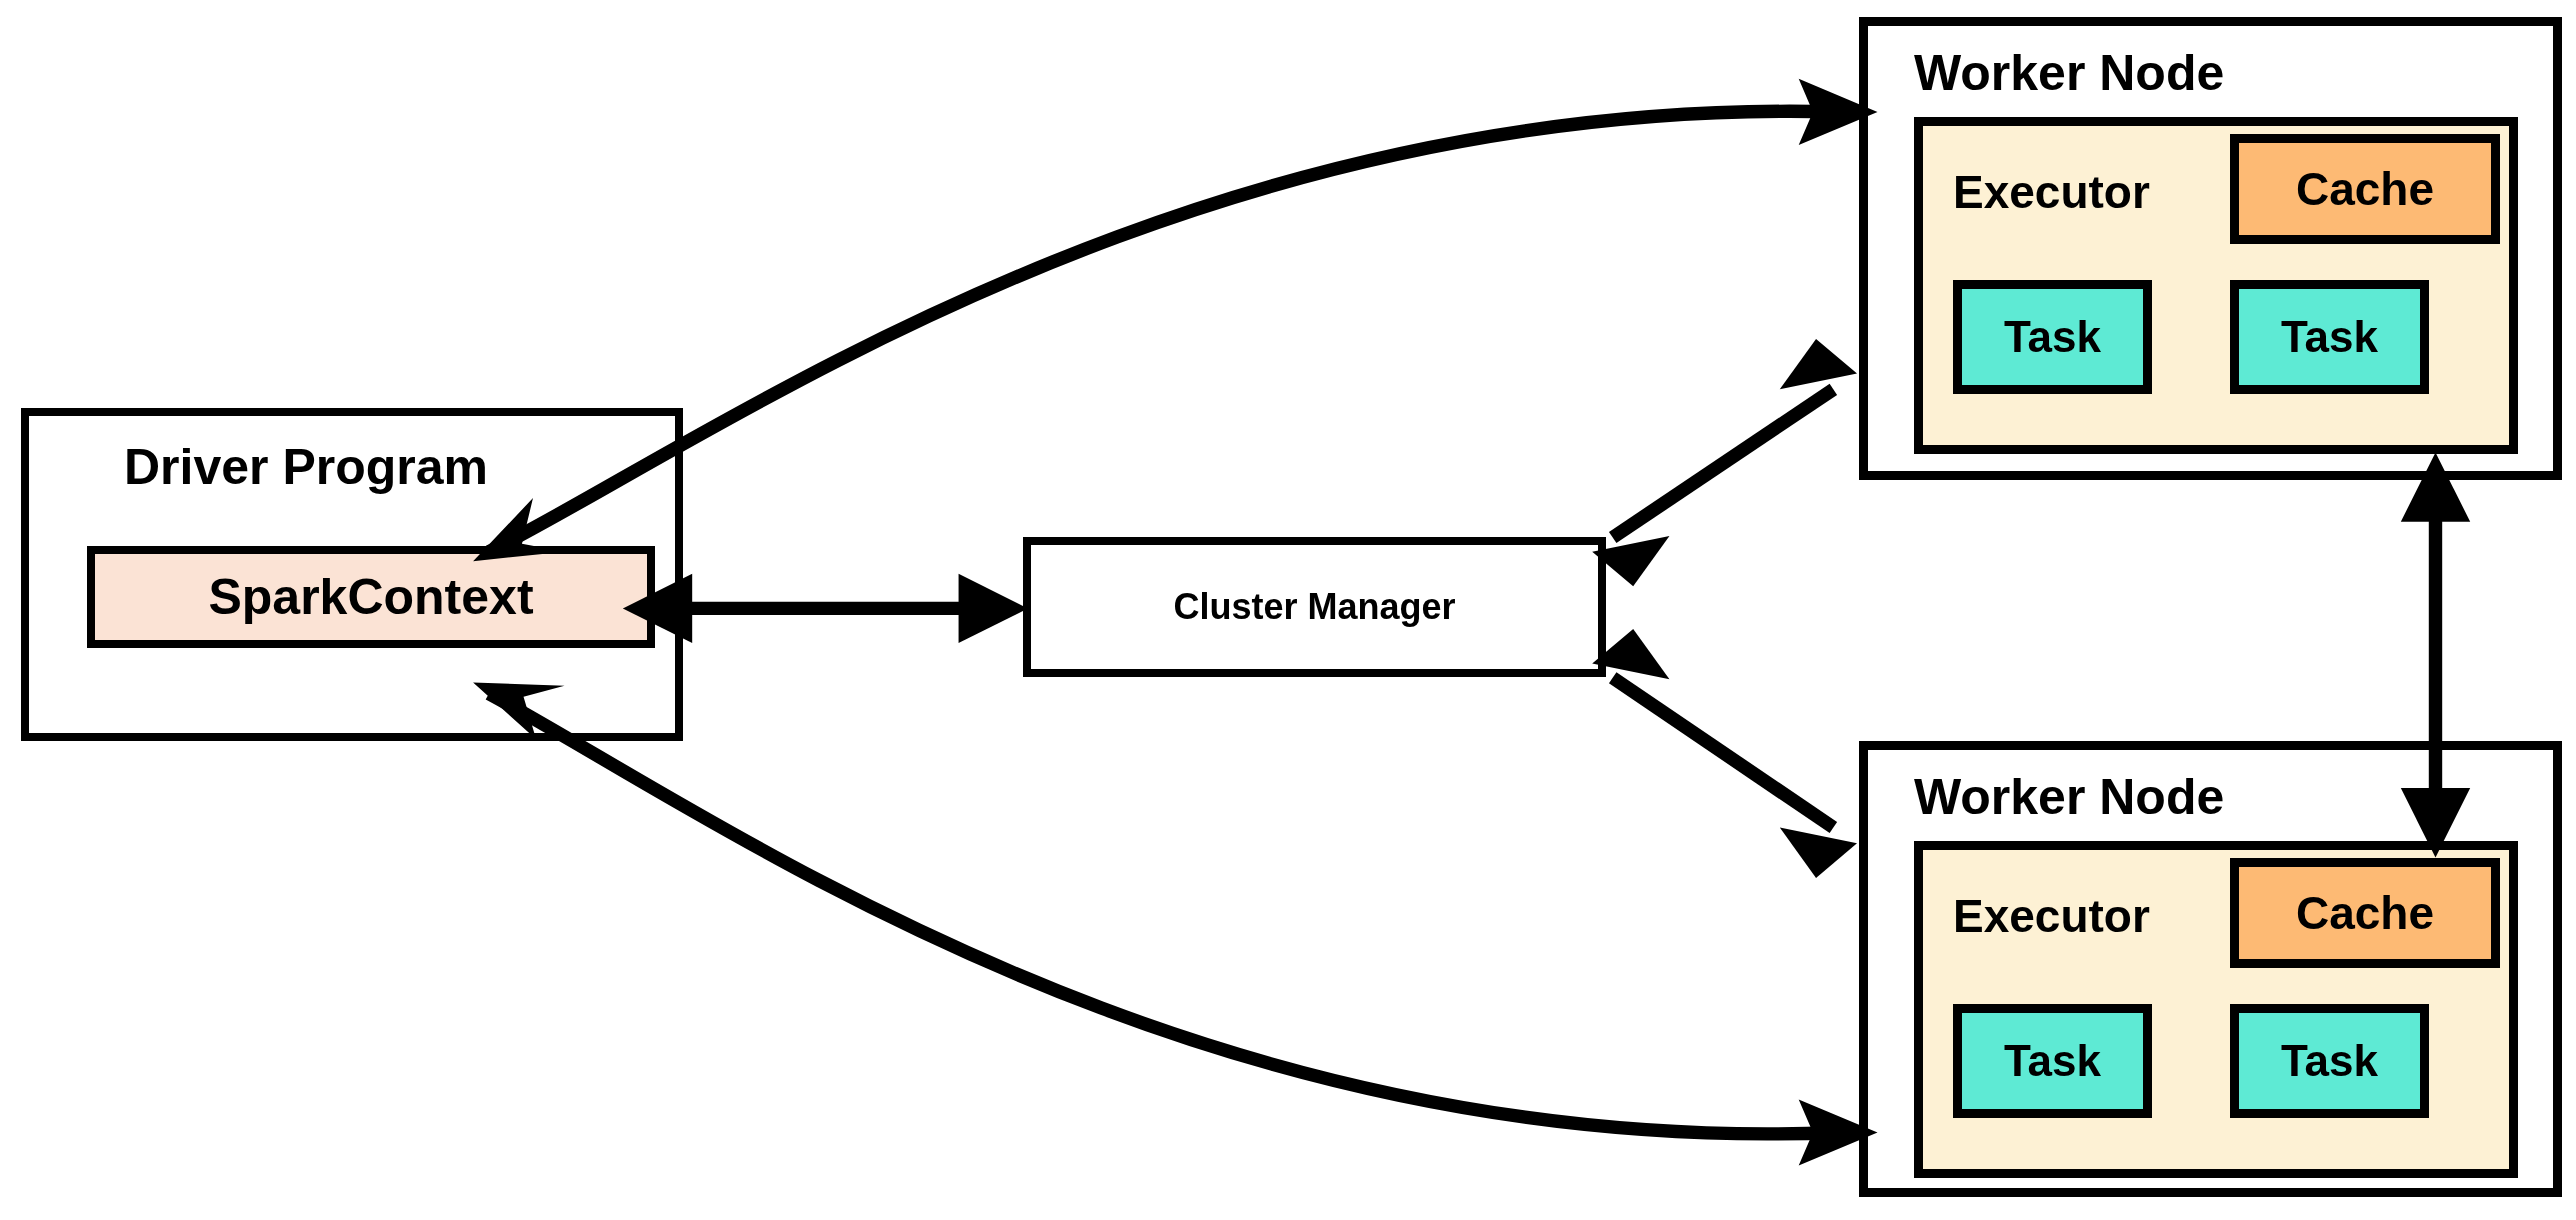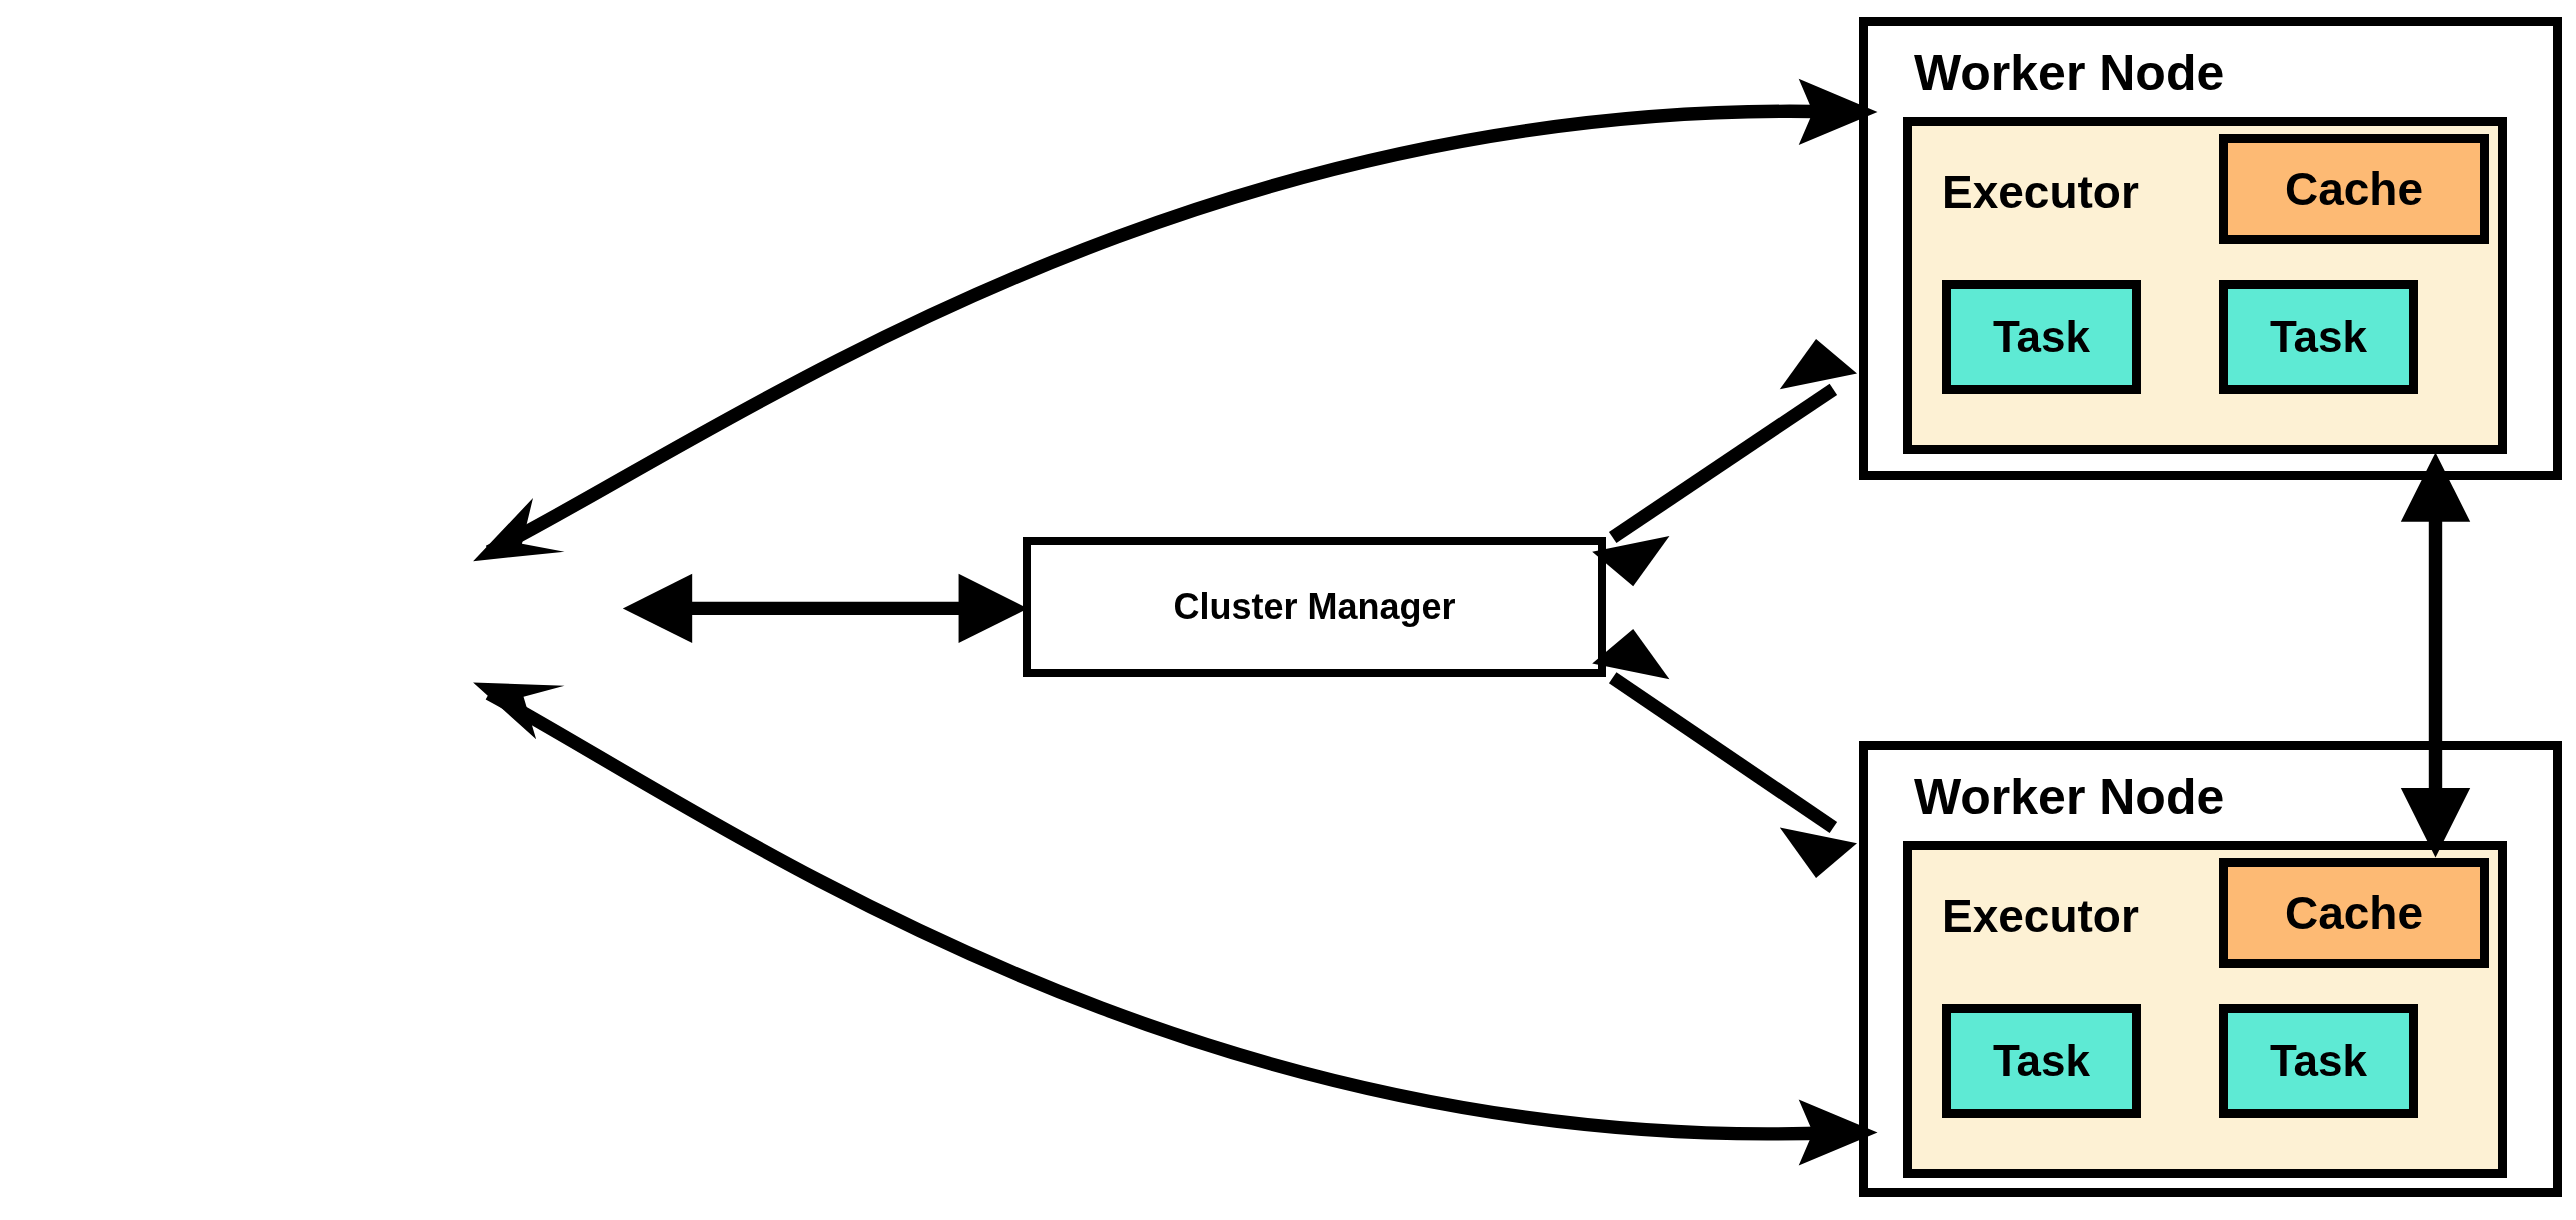--- a/index.html
+++ b/index.html
@@ -95,21 +95,21 @@
 
   .worker-node-label {
     left: 46px;
     top: 22px;
     font-size: 50px;
   }
 
   .executor {
     position: absolute;
     box-sizing: border-box;
-    left: 35px;
+    left: 46px;
     top: 91px;
     width: 604px;
     height: 337px;
     background: #fdf1d4;
     border: 9.5px solid #000000;
   }
   .executor-label {
     position: absolute;
     left: 30px;
     top: 43px;
@@ -175,20 +175,26 @@
     stroke-width: 17;
     stroke-linecap: butt;
   }
   #arrow-layer polygon { fill: #000000; stroke: none; }
 </style>
 </head>
 <body>
 
 <div id="stage">
 
+  <div class="box" id="driver-program">
+    <div class="box-label" id="driver-program-label">Driver Program</div>
+    <div id="spark-context">
+      <span id="spark-context-label">SparkContext</span>
+    </div>
+  </div>
 
   <div class="box" id="cluster-manager">
     <span id="cluster-manager-label">Cluster Manager</span>
   </div>
 
   <div class="box worker-node" id="worker-node-1">
     <div class="box-label worker-node-label">Worker Node</div>
     <div class="executor">
       <div class="executor-label">Executor</div>
       <div class="cache">

